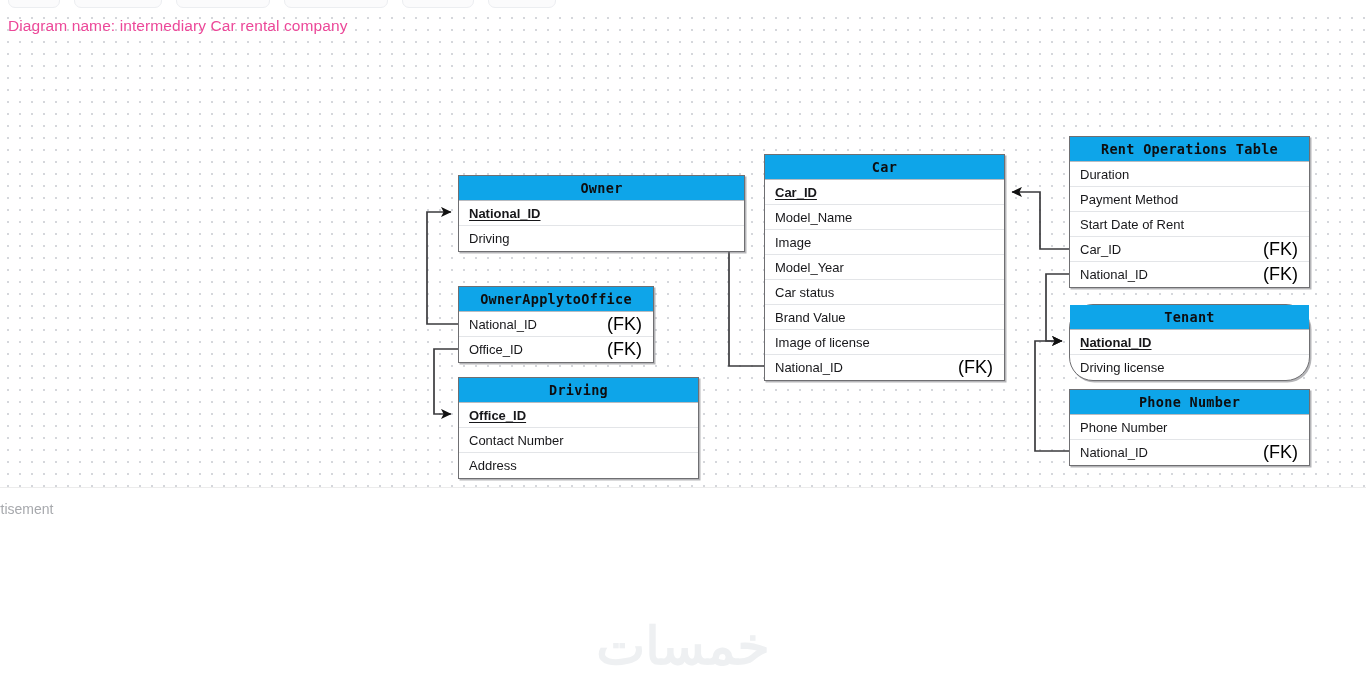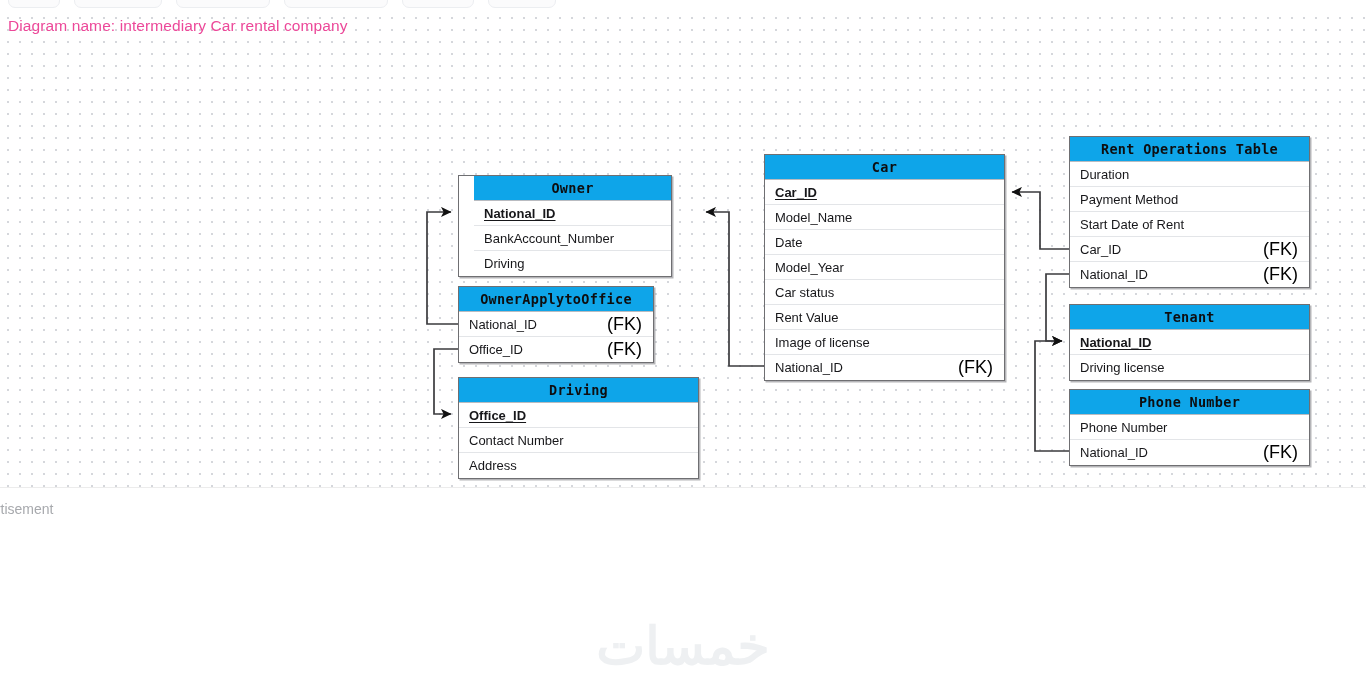--- a/index.html
+++ b/index.html
@@ -171,57 +171,56 @@
 
       <path d="M1069,249 L1040,249 L1040,192 L1012,192" marker-end="url(#arw)"></path>
 
       <path d="M1069,274 L1046,274 L1046,341 L1062,341" marker-end="url(#arw)"></path>
 
       <path d="M1069,451 L1035,451 L1035,341 L1062,341" marker-end="url(#arw)"></path>
     </g>
   </svg>
 
   <div id="entities">
-      <div class="entity" style="left: 458px; top: 175px; width: 214px; padding-left: 15px;">
+      <div class="entity" style="left: 458px; top: 175px; width: 287px;">
         <div class="e-head">Owner</div>
         <div class="e-row pk"><span class="r-name">National_ID</span></div>
-        <div class="e-row"><span class="r-name">BankAccount_Number</span></div>
         <div class="e-row"><span class="r-name">Driving</span></div>
       </div>
       <div class="entity" style="left: 458px; top: 286px; width: 196px;">
         <div class="e-head">OwnerApplytoOffice</div>
         <div class="e-row"><span class="r-name">National_ID</span><span class="r-fk">(FK)</span></div>
         <div class="e-row"><span class="r-name">Office_ID</span><span class="r-fk">(FK)</span></div>
       </div>
       <div class="entity" style="left: 458px; top: 377px; width: 241px;">
         <div class="e-head">Driving</div>
         <div class="e-row pk"><span class="r-name">Office_ID</span></div>
         <div class="e-row"><span class="r-name">Contact Number</span></div>
         <div class="e-row"><span class="r-name">Address</span></div>
       </div>
       <div class="entity" style="left: 764px; top: 154px; width: 241px;">
         <div class="e-head">Car</div>
         <div class="e-row pk"><span class="r-name">Car_ID</span></div>
         <div class="e-row"><span class="r-name">Model_Name</span></div>
-        <div class="e-row"><span class="r-name">Date</span></div>
+        <div class="e-row"><span class="r-name">Image</span></div>
         <div class="e-row"><span class="r-name">Model_Year</span></div>
         <div class="e-row"><span class="r-name">Car status</span></div>
-        <div class="e-row"><span class="r-name">Rent Value</span></div>
+        <div class="e-row"><span class="r-name">Brand Value</span></div>
         <div class="e-row"><span class="r-name">Image of license</span></div>
         <div class="e-row"><span class="r-name">National_ID</span><span class="r-fk">(FK)</span></div>
       </div>
       <div class="entity" style="left: 1069px; top: 136px; width: 241px;">
         <div class="e-head">Rent Operations Table</div>
         <div class="e-row"><span class="r-name">Duration</span></div>
         <div class="e-row"><span class="r-name">Payment Method</span></div>
         <div class="e-row"><span class="r-name">Start Date of Rent</span></div>
         <div class="e-row"><span class="r-name">Car_ID</span><span class="r-fk">(FK)</span></div>
         <div class="e-row"><span class="r-name">National_ID</span><span class="r-fk">(FK)</span></div>
       </div>
-      <div class="entity" style="left: 1069px; top: 304px; width: 241px;">
+      <div class="entity" style="left: 1069px; top: 304px; width: 241px; border-radius: 24px;">
         <div class="e-head">Tenant</div>
         <div class="e-row pk"><span class="r-name">National_ID</span></div>
         <div class="e-row"><span class="r-name">Driving license</span></div>
       </div>
       <div class="entity" style="left: 1069px; top: 389px; width: 241px;">
         <div class="e-head">Phone Number</div>
         <div class="e-row"><span class="r-name">Phone Number</span></div>
         <div class="e-row"><span class="r-name">National_ID</span><span class="r-fk">(FK)</span></div>
       </div>
     </div>

